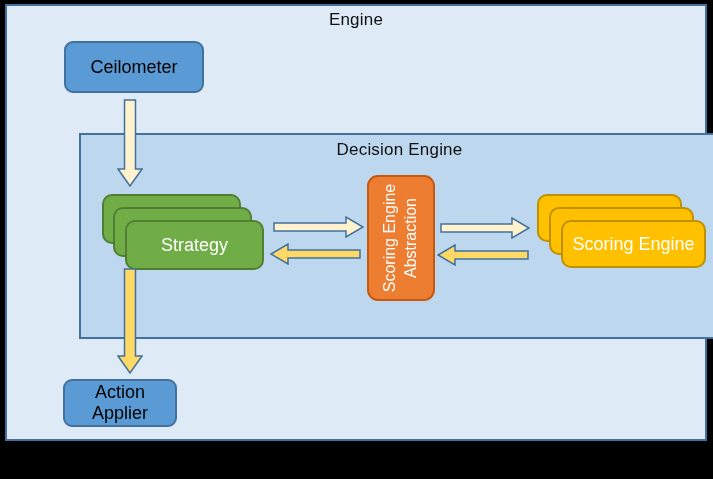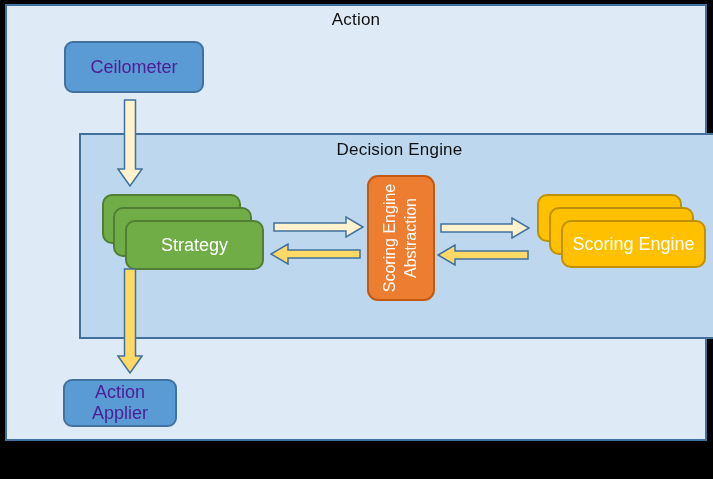--- a/index.html
+++ b/index.html
@@ -20,21 +20,21 @@
   .decision{
     position:absolute;left:33px;top:127px;width:637px;height:202px;
     background:#BDD7EE;border:2px solid #41719C;margin-left:39px;
   }
   .decision-title{
     position:absolute;left:0;top:5px;width:100%;text-align:center;
     font-size:17px;color:#111;letter-spacing:.2px;
   }
   .node{
     position:absolute;display:flex;align-items:center;justify-content:center;
-    color:#4c1d95;font-size:18px;text-align:center;box-sizing:border-box;
+    color:#000000;font-size:18px;text-align:center;box-sizing:border-box;
   }
   .blue{background:#5B9BD5;border:2px solid #41719C;border-radius:9px;}
   .ceilometer{left:57px;top:35px;width:140px;height:52px;}
   .action-applier{left:56px;top:373px;width:114px;height:48px;}
   .stack{position:absolute;}
   .card{
     position:absolute;box-sizing:border-box;border-radius:10px;
     display:flex;align-items:center;justify-content:center;
     color:#fff;font-size:18px;
   }
@@ -55,21 +55,21 @@
   }
   .arrow{position:absolute;}
   svg{display:block;}
 </style>
 </head>
 <body>
 
 <div class="canvas">
   <div class="watcher">
 
-    <div class="watcher-title">Action</div>
+    <div class="watcher-title">Engine</div>
 
     <div class="node blue ceilometer">
       <span>Ceilometer</span>
     </div>
 
     <div class="decision">
       <div class="decision-title">Decision Engine</div>
 
       <div class="stack strategy-stack">
         <div class="card green" style="left:0;top:0;width:139px;height:50px;"></div>

